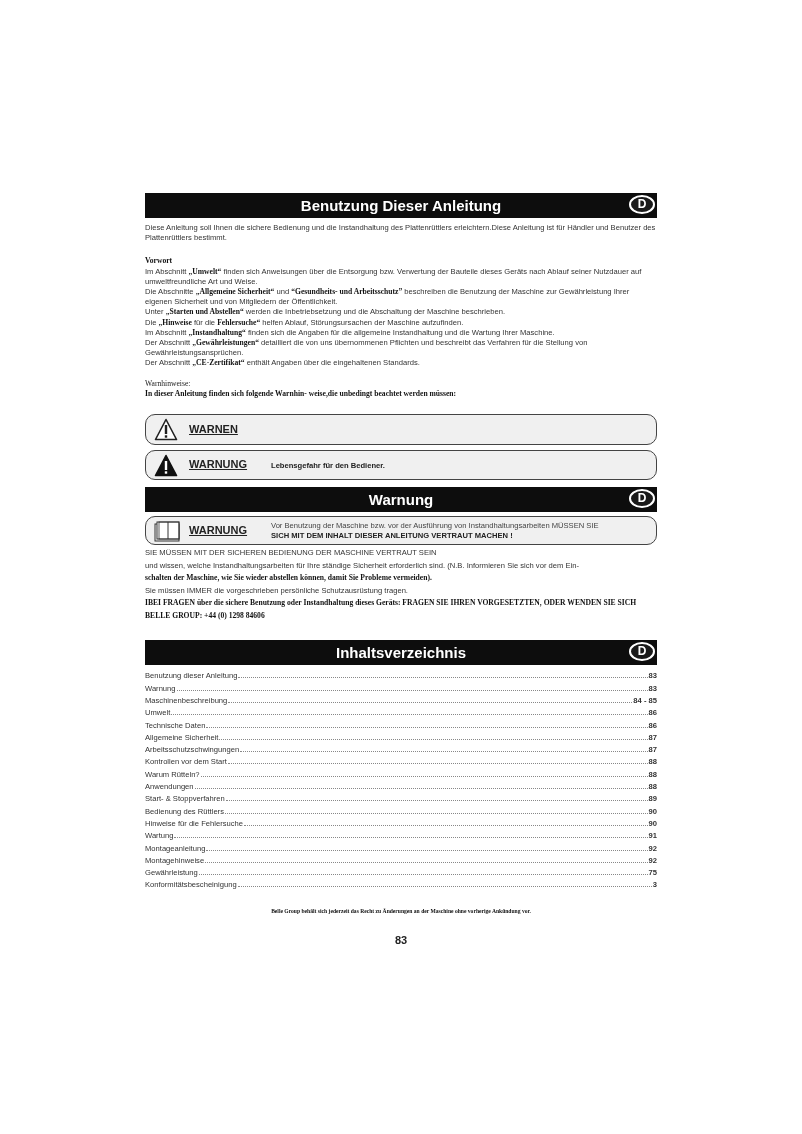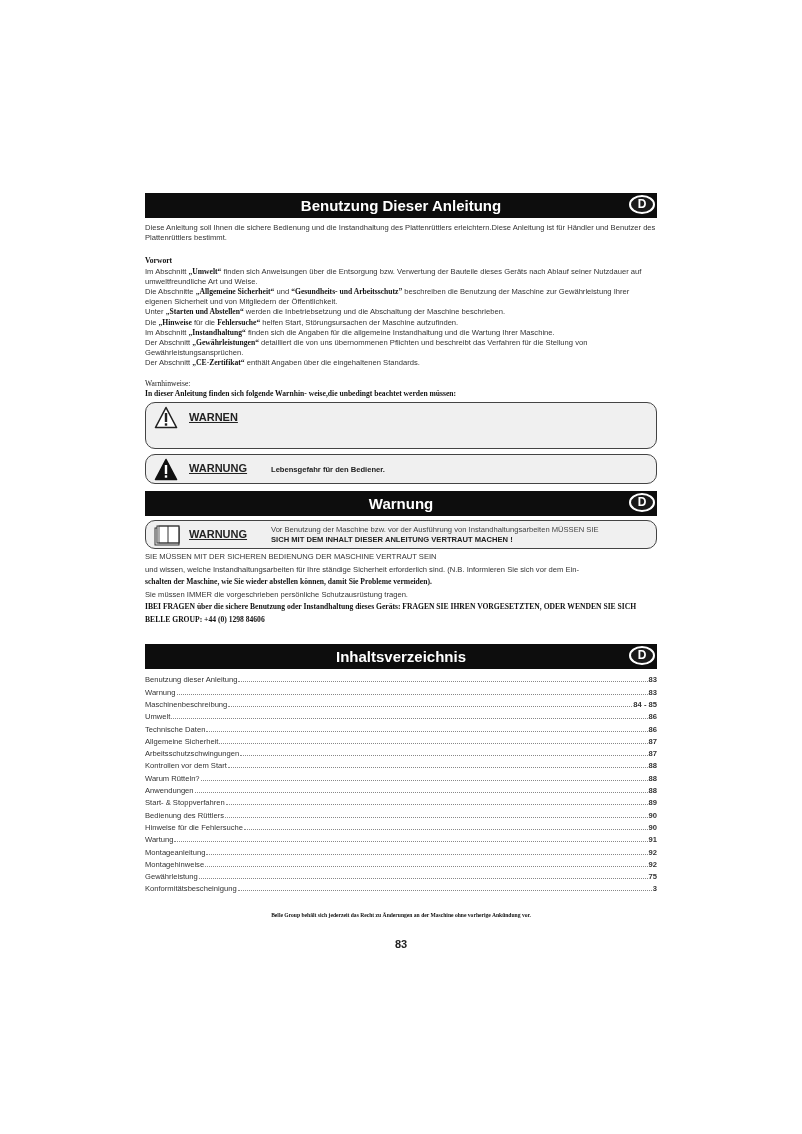--- a/index.html
+++ b/index.html
@@ -28,30 +28,30 @@
     <span>Benutzung Dieser Anleitung</span>
     <span class="badge">D</span>
   </div>
   <p class="p" style="margin-top:5px">Diese Anleitung soll Ihnen die sichere Bedienung und die Instandhaltung des Plattenrüttlers erleichtern.Diese Anleitung ist für Händler und Benutzer des Plattenrüttlers bestimmt.</p>
   <div class="sp" style="height:13px"></div>
   <p class="p b">Vorwort</p>
   <div id="foreword">
       <p class="p"><span>Im Abschnitt </span><span class="b">„Umwelt“</span><span> finden sich Anweisungen über die Entsorgung bzw. Verwertung der Bauteile dieses Geräts nach Ablauf seiner Nutzdauer auf umweltfreundliche Art und Weise.</span></p>
       <p class="p"><span>Die Abschnitte </span><span class="b">„Allgemeine Sicherheit“</span><span> und </span><span class="b">“Gesundheits- und Arbeitsschutz”</span><span> beschreiben die Benutzung der Maschine zur Gewährleistung Ihrer eigenen Sicherheit und von Mitgliedern der Öffentlichkeit.</span></p>
       <p class="p"><span>Unter </span><span class="b">„Starten und Abstellen“</span><span> werden die Inbetriebsetzung und die Abschaltung der Maschine beschrieben.</span></p>
-      <p class="p"><span>Die </span><span class="b">„Hinweise</span><span> für die </span><span class="b">Fehlersuche“</span><span> helfen Start, Störungsursachen der Maschine aufzufinden.</span></p>
+      <p class="p"><span>Die </span><span class="b">„Hinweise</span><span> für die </span><span class="b">Fehlersuche“</span><span> helfen Ablauf, Störungsursachen der Maschine aufzufinden.</span></p>
       <p class="p"><span>Im Abschnitt </span><span class="b">„Instandhaltung“</span><span> finden sich die Angaben für die allgemeine Instandhaltung und die Wartung Ihrer Maschine.</span></p>
       <p class="p"><span>Der Abschnitt </span><span class="b">„Gewährleistungen“</span><span> detailliert die von uns übernommenen Pflichten und beschreibt das Verfahren für die Stellung von Gewährleistungsansprüchen.</span></p>
       <p class="p"><span>Der Abschnitt </span><span class="b">„CE-Zertifikat“</span><span> enthält Angaben über die eingehaltenen Standards.</span></p>
     </div>
   <div class="sp" style="height:10px"></div>
   <p class="p b" style="font-weight:normal;color:#222">Warnhinweise:</p>
   <p class="p b">In dieser Anleitung finden sich folgende Warnhin- weise,die unbedingt beachtet werden müssen:</p>
 
-  <div class="warnbox" style="height:47px;margin-top:3px">
+  <div class="warnbox" style="height:31px;margin-top:15px">
     <svg class="ic" style="top:3px" width="24" height="23" viewBox="0 0 24 23">
       <path d="M12 1.5 L22.5 21.5 H1.5 Z" fill="#fff" stroke="#222" stroke-width="1.6" stroke-linejoin="round"></path>
       <rect x="10.8" y="7" width="2.4" height="9" fill="#222"></rect>
         <rect x="10.8" y="17.3" width="2.4" height="2.4" fill="#222"></rect>
     </svg>
     <span class="lab" style="top:8px">WARNEN</span>
   </div>
 
   <div class="warnbox" style="height:30px;margin-top:5px">
     <svg class="ic" style="top:3px" width="24" height="23" viewBox="0 0 24 23">

